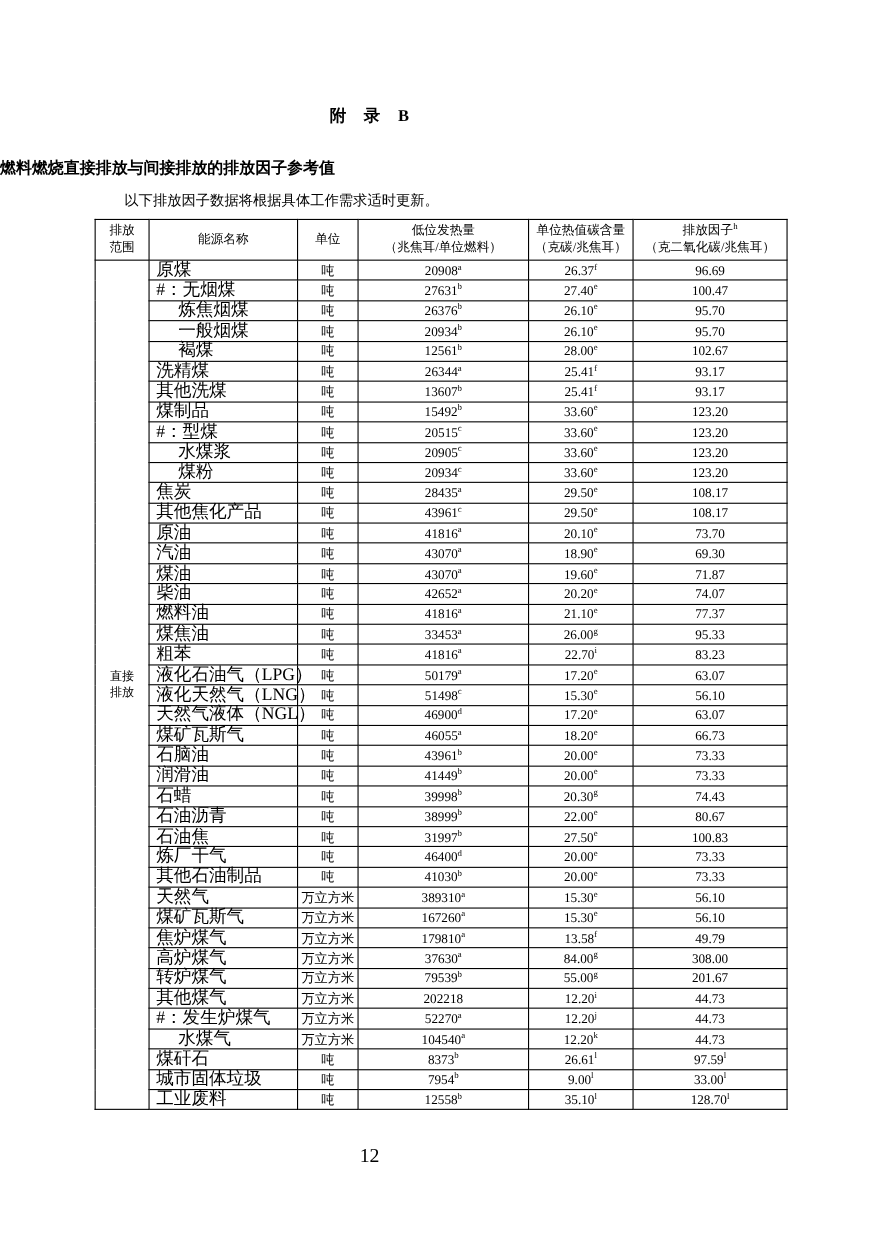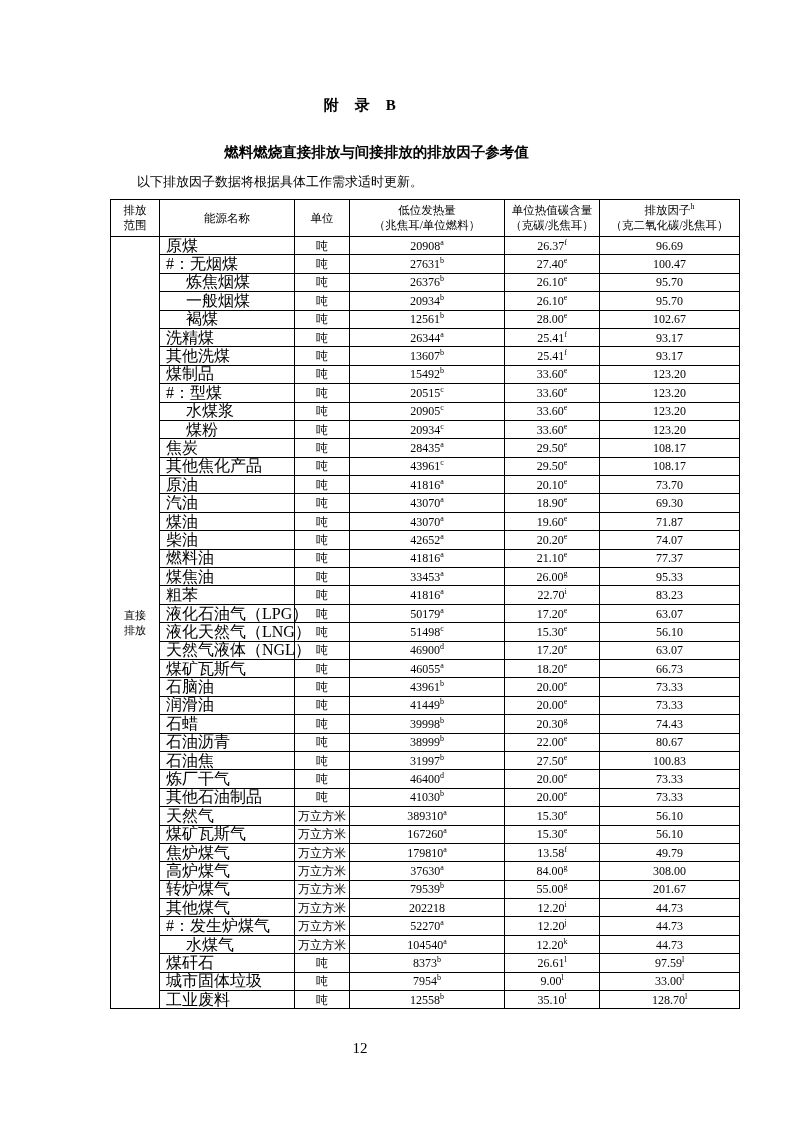--- a/index.html
+++ b/index.html
@@ -14,21 +14,20 @@
     font-family: "Liberation Serif", "DejaVu Serif", serif;
     color: #000000;
     overflow: hidden;
   }
   .page {
     position: absolute;
     left: 0; top: 0;
     width: 672px;
     height: 1131px;
     box-sizing: border-box;
-    margin-left: 24px;
   }
   
   .appendix-title {
     text-align: center;
     font-size: 15px;
     font-weight: bold;
     letter-spacing: 0.5px;
     margin: 0;
     position: absolute;
     left: 0; right: 0;
@@ -36,27 +35,26 @@
   }
   .appendix-sub {
     text-align: center;
     font-size: 13.5px;
     font-weight: normal;
     position: absolute;
     left: 0; right: 0;
     top: 120px;
   }
   .appendix-name {
-    text-align: center;
+    text-align: left;
     font-size: 14.5px;
     font-weight: bold;
     position: absolute;
     left: 0; right: 0;
     top: 143px;
-    padding-left: 33px;
   }
   .intro-note {
     position: absolute;
     left: 86px;
     top: 173px;
     width: 630px;
     font-size: 13px;
     text-indent: 27px;
   }
   
@@ -132,21 +130,21 @@
   col.c-unit  { width: 55px; }
   col.c-ncv   { width: 155px; }
   col.c-cc    { width: 95px; }
   col.c-ef    { width: 140px; }
   
   .page-number {
     position: absolute;
     left: 0; right: 0;
     top: 1040px;
     text-align: center;
-    font-size: 15px;
+    font-size: 18px;
   }
 </style>
 </head>
 <body>
 
 <div class="page">
 
   <div class="appendix-title">附　录　B</div>
   <div class="appendix-name">燃料燃烧直接排放与间接排放的排放因子参考值</div>
 

